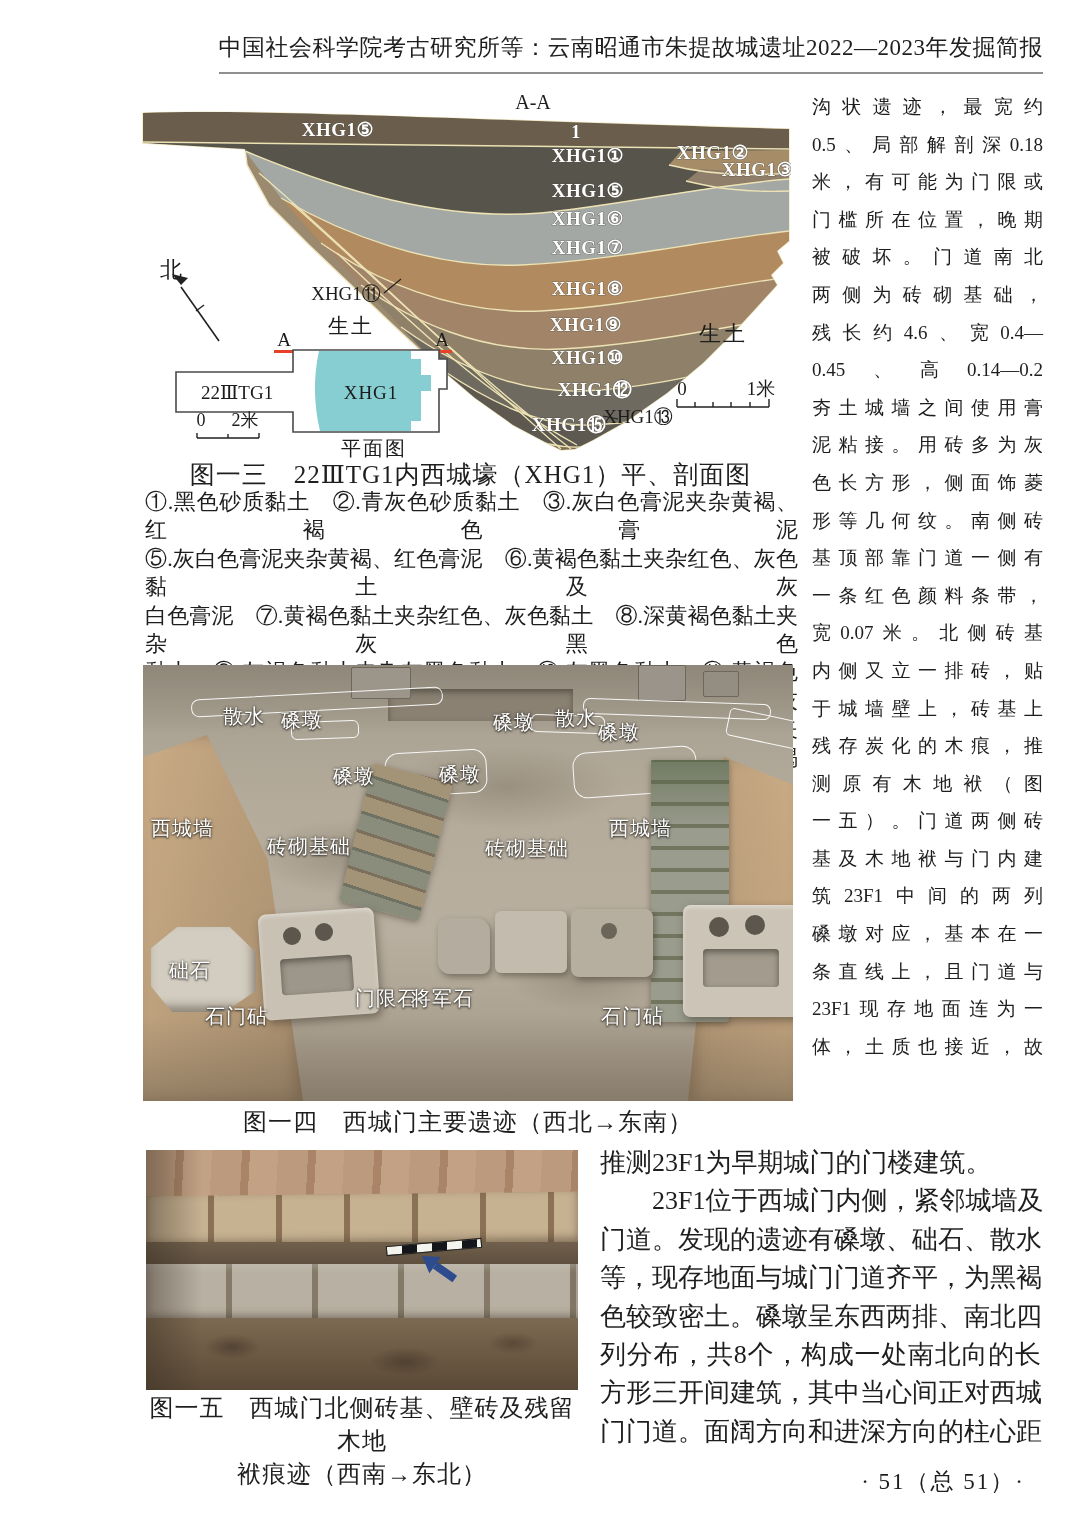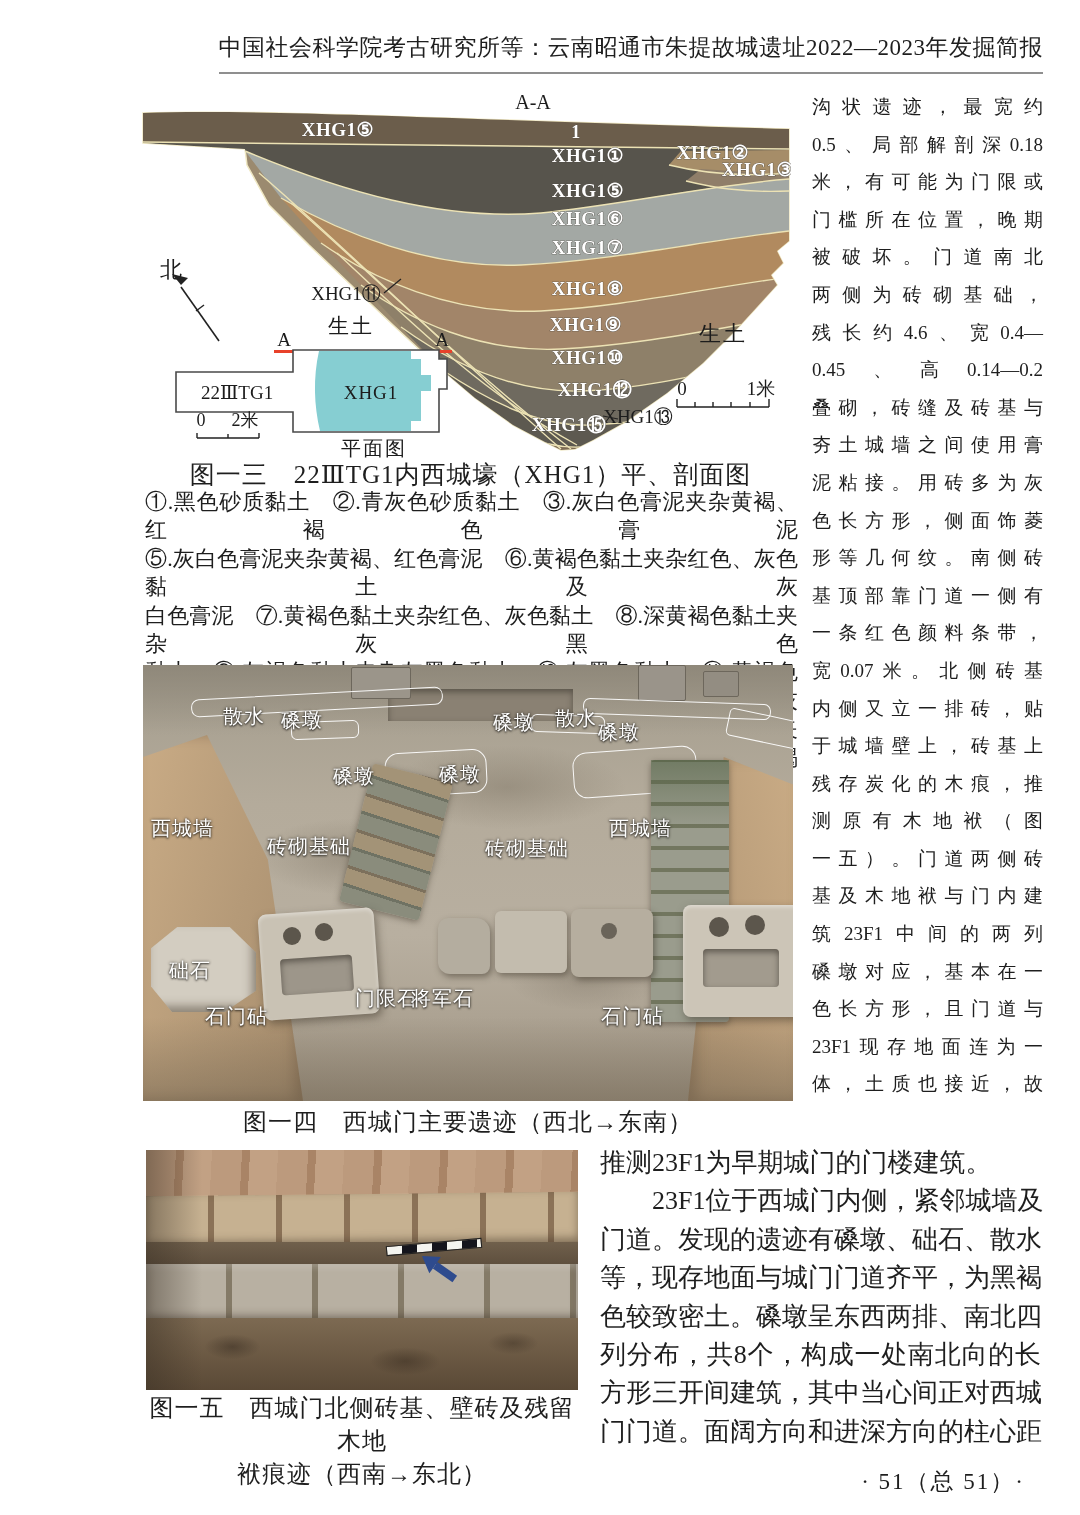--- a/index.html
+++ b/index.html
@@ -240,37 +240,36 @@
 
   <div class="col-narrow">
     <div class="ln">沟状遗迹，最宽约</div>
     <div class="ln">0.5、局部解剖深0.18</div>
     <div class="ln">米，有可能为门限或</div>
     <div class="ln">门槛所在位置，晚期</div>
     <div class="ln">被破坏。门道南北</div>
     <div class="ln">两侧为砖砌基础，</div>
     <div class="ln">残长约4.6、宽0.4—</div>
     <div class="ln">0.45、高0.14—0.2</div>
-    <div class="ln">叠砌，砖缝及砖基与</div>
     <div class="ln">夯土城墙之间使用膏</div>
     <div class="ln">泥粘接。用砖多为灰</div>
     <div class="ln">色长方形，侧面饰菱</div>
     <div class="ln">形等几何纹。南侧砖</div>
     <div class="ln">基顶部靠门道一侧有</div>
     <div class="ln">一条红色颜料条带，</div>
     <div class="ln">宽0.07米。北侧砖基</div>
     <div class="ln">内侧又立一排砖，贴</div>
     <div class="ln">于城墙壁上，砖基上</div>
     <div class="ln">残存炭化的木痕，推</div>
     <div class="ln">测原有木地袱（图</div>
     <div class="ln">一五）。门道两侧砖</div>
     <div class="ln">基及木地袱与门内建</div>
     <div class="ln">筑23F1中间的两列</div>
     <div class="ln">磉墩对应，基本在一</div>
-    <div class="ln">色长方形，且门道与</div>
+    <div class="ln">条直线上，且门道与</div>
     <div class="ln">23F1现存地面连为一</div>
     <div class="ln">体，土质也接近，故</div>
   </div>
 
   <div class="col-wide">
     <div class="ln noj">推测23F1为早期城门的门楼建筑。</div>
     <div class="ln">　　23F1位于西城门内侧，紧邻城墙及</div>
     <div class="ln">门道。发现的遗迹有磉墩、础石、散水</div>
     <div class="ln">等，现存地面与城门门道齐平，为黑褐</div>
     <div class="ln">色较致密土。磉墩呈东西两排、南北四</div>

